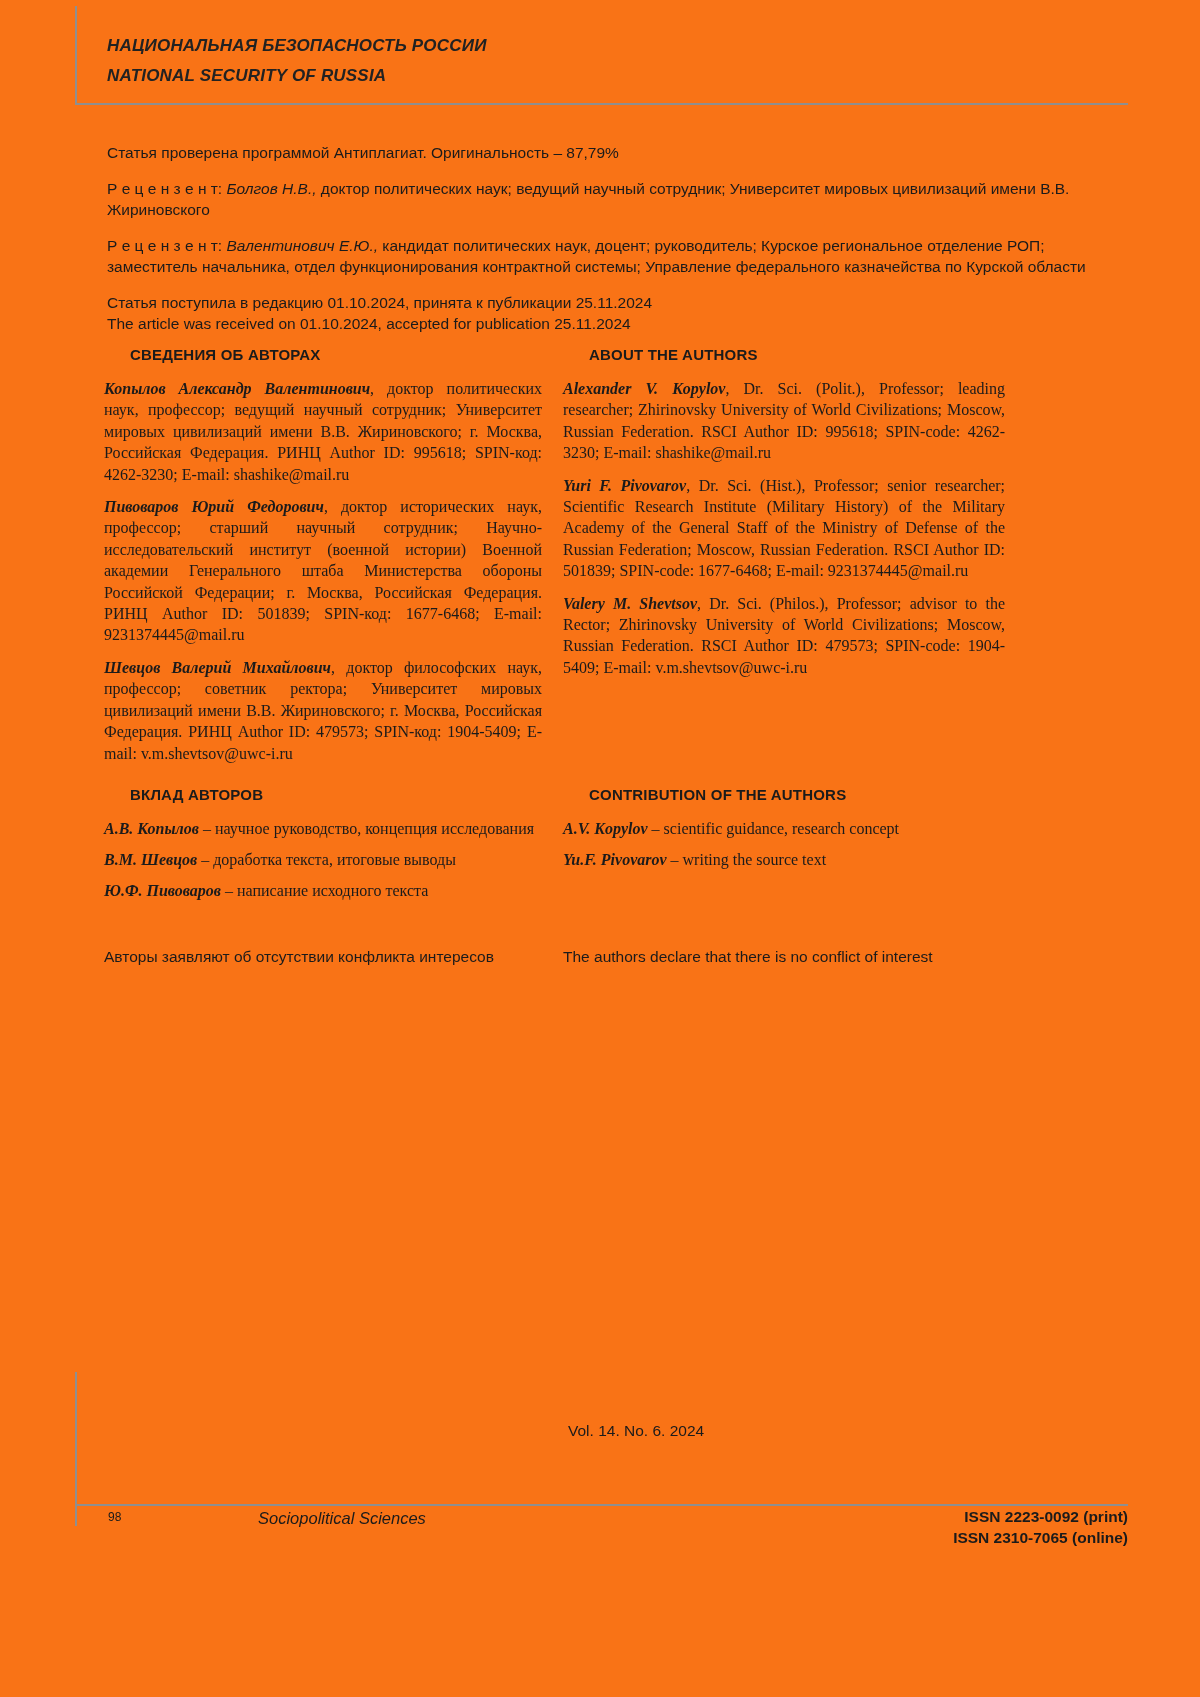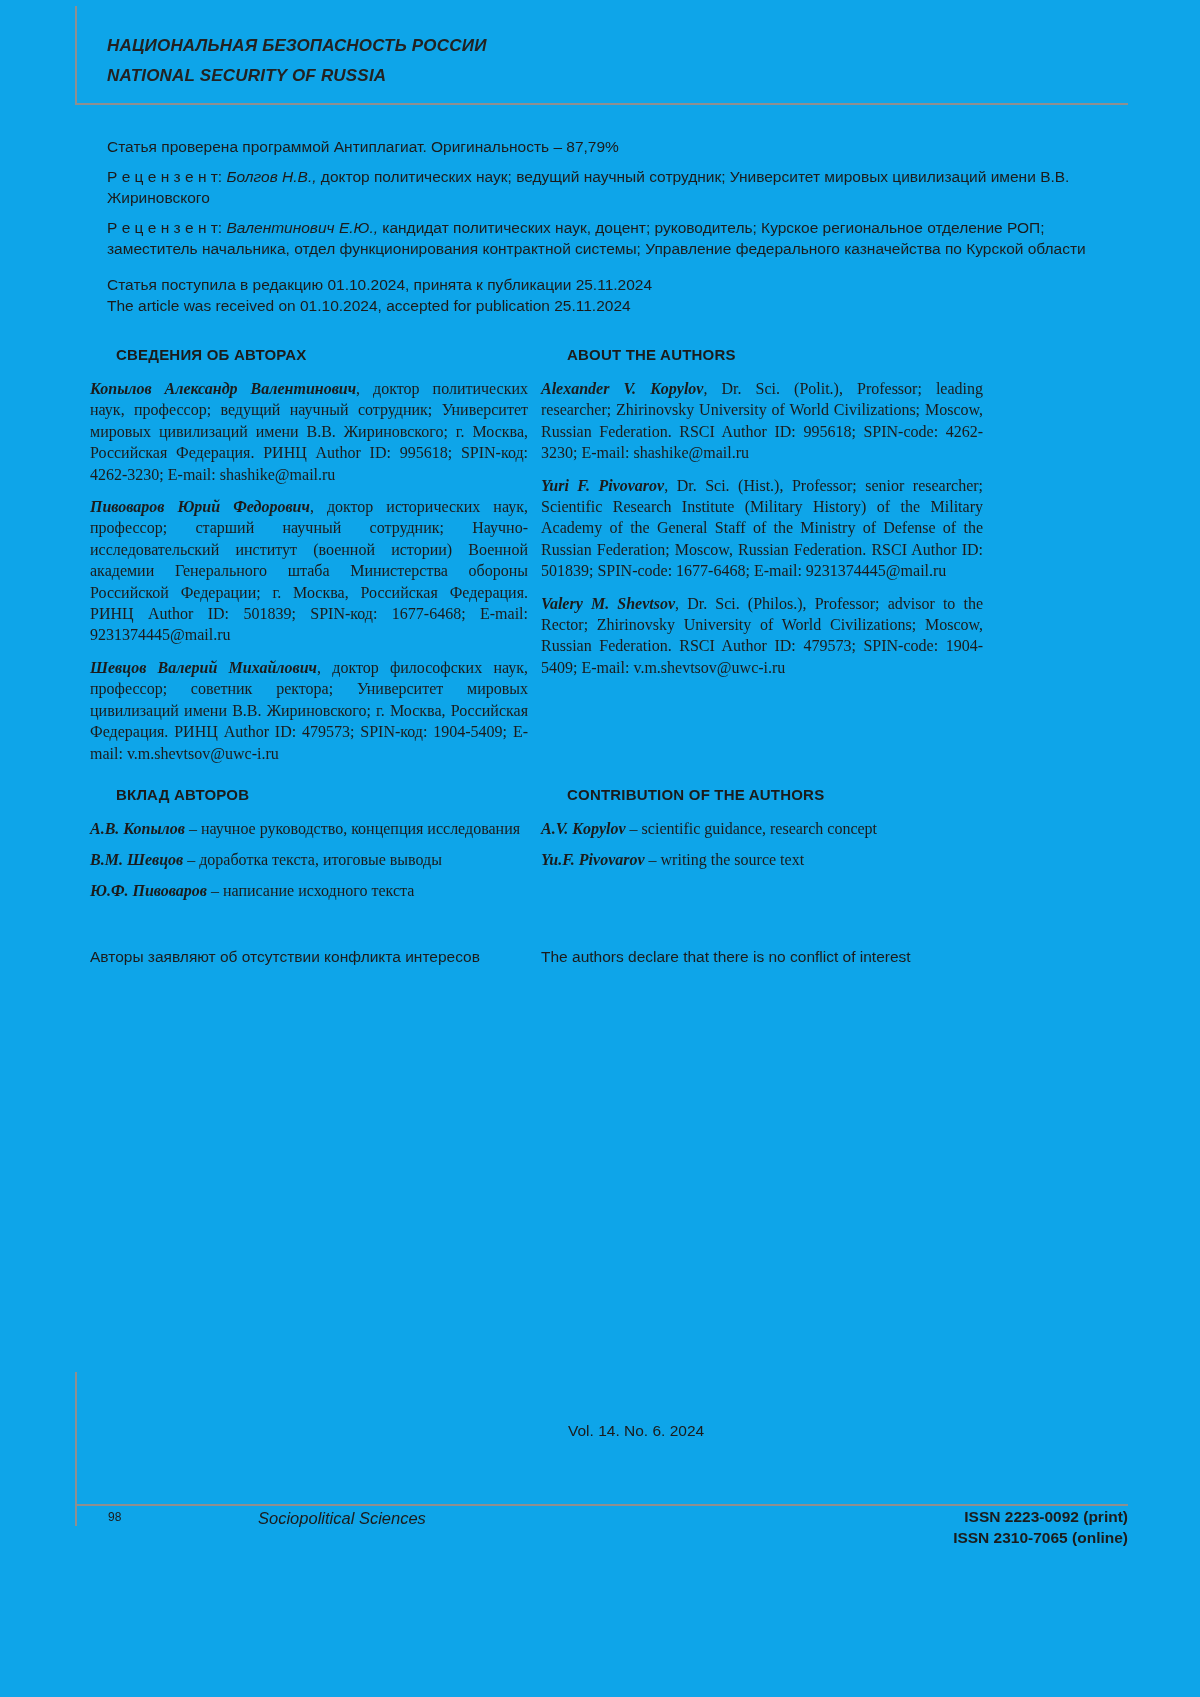--- a/index.html
+++ b/index.html
@@ -1,45 +1,45 @@
 <!DOCTYPE html>
 <html><head>
 <meta charset="utf-8">
 <style>
   html, body { margin: 0; padding: 0; background: #ffffff; }
   .page {
     position: relative;
     width: 1200px;
     height: 1697px;
-    background: #0ea5e9;
+    background: #f97316;
     color: #1b1b1b;
     overflow: hidden;
   }
   .sans  { font-family: "Liberation Sans", sans-serif; }
 
   
   .top-vline    { position: absolute; left: 75px;  top: 6px;    width: 2px;   height: 97px;  background: #8f8f8f; }
   .top-hrule    { position: absolute; left: 75px;  top: 103px;  width: 1053px; height: 2px;  background: #8f8f8f; }
   .bottom-vline { position: absolute; left: 75px;  top: 1372px; width: 2px;   height: 154px; background: #8f8f8f; }
   .footer-hrule { position: absolute; left: 77px;  top: 1504px; width: 1051px; height: 2px;  background: #8f8f8f; }
 
   
   .header { position: absolute; left: 107px; top: 36px; }
   .header .title { font-size: 17px; font-weight: bold; font-style: italic; letter-spacing: 0.2px; color: #222; }
   .header .title + .title { margin-top: 10px; }
 
   
   .section-meta { position: absolute; left: 107px; top: 128px; width: 990px; font-size: 15.5px; line-height: 21.5px; }
-  .section-meta p { margin: 8px 0 7px 0; }
+  .section-meta p { margin: 14px 0 7px 0; }
   .section-meta p.reviewer-2 { margin-bottom: 14px; }
   .section-meta p.date-line { margin: 0; }
   .rev-name { font-style: italic; }
 
   
-  .cols { position: absolute; left: 90px; width: 902px; display: grid; grid-template-columns: 438px 442px; column-gap: 13px; }
+  .cols { position: absolute; left: 104px; width: 902px; display: grid; grid-template-columns: 438px 442px; column-gap: 21px; }
   .section-authors { top: 346px; }
   .section-contrib { top: 786px; }
   .section-conflict { top: 946px; }
 
   .col-heading { font-family: "Liberation Sans", sans-serif; font-size: 15px; letter-spacing: 0.2px; padding-left: 26px; margin: 0 0 15px 0; color: #1b1b1b; }
 
   .author-para { font-family: "Liberation Serif", serif; font-size: 16px; line-height: 21.4px; text-align: justify; margin: 0 0 11px 0; }
   .author-name { font-weight: bold; font-style: italic; }
 
   .contrib-item { font-family: "Liberation Serif", serif; font-size: 16px; line-height: 22px; text-align: justify; margin: 0 0 9px 0; }

